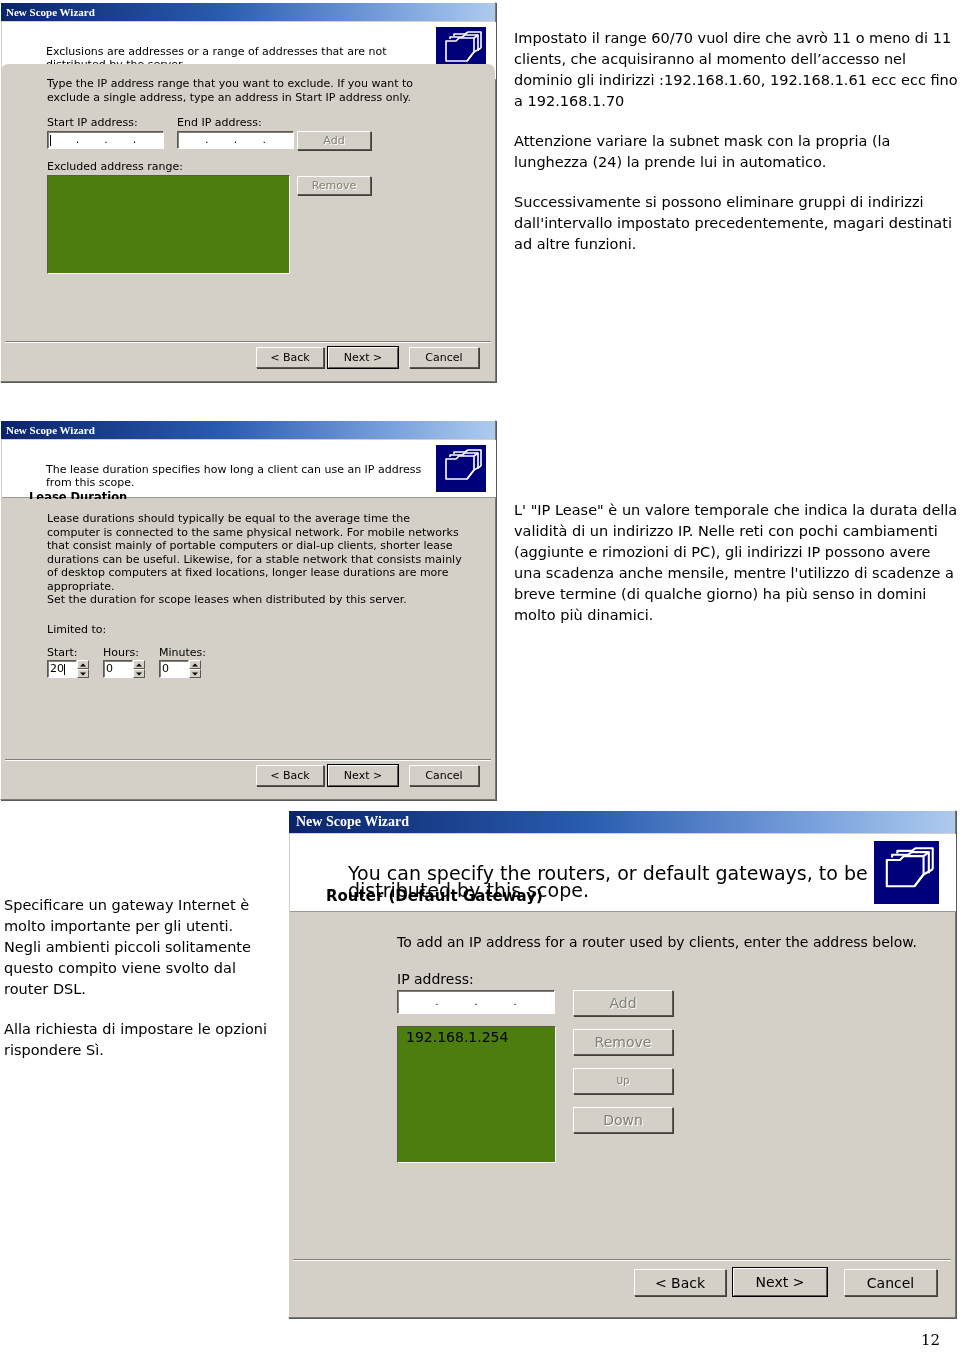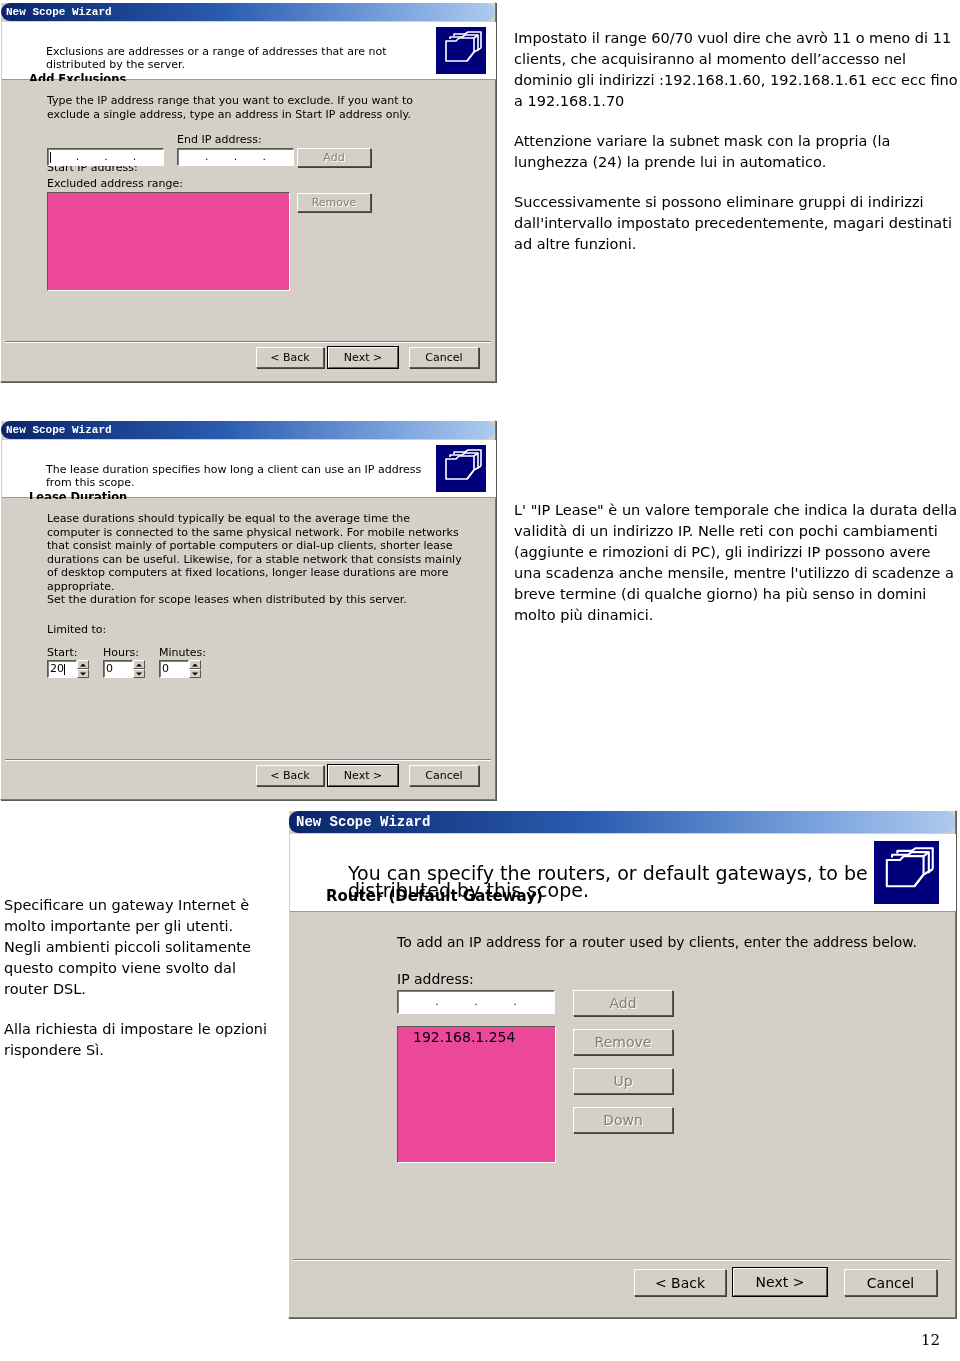--- a/index.html
+++ b/index.html
@@ -16,28 +16,27 @@
     border-left:1px solid #ffffff;
     border-right:1px solid #7b7b72;
     border-bottom:1px solid #7b7b72;
     box-shadow:1px 1px 0 #5a5a52;
     box-sizing:border-box;
   }
   .titlebar{
     height:18px;
     background:linear-gradient(to right,#0a246a 0%,#2a5cb0 45%,#7ba3dd 80%,#aecbee 100%);
     color:#ffffff;
-    font-family:Liberation Mono, monospace;
+    font-family:Liberation Serif, serif;
     font-size:11px;font-weight:bold;
     line-height:18px;
     padding-left:5px;
     letter-spacing:0px;
     white-space:nowrap;
     overflow:hidden;
-    border-radius:9px;
   }
   .header{
     background:#ffffff;
     border-bottom:1px solid #9a9a92;
     position:relative;
     box-sizing:border-box;
   }
   .hdr-title{
     position:absolute;
     font-family:"DejaVu Sans", sans-serif;
@@ -149,29 +148,29 @@
     position:absolute;left:50%;top:50%;
     transform:translate(-50%,-50%);
     width:0;height:0;
     border-left:3px solid transparent;
     border-right:3px solid transparent;
   }
   .spin .half.up .arr{border-bottom:3px solid #000;}
   .spin .half.down .arr{border-top:3px solid #000;}
   .listbox{
     position:absolute;
-    background:#ec4899;
+    background:#4d7c0f;
     border-top:1px solid #5a5a52;
     border-left:1px solid #5a5a52;
     border-right:1px solid #ffffff;
     border-bottom:1px solid #ffffff;
     box-sizing:border-box;
     font-family:"DejaVu Sans", sans-serif;
     font-size:12px;color:#000;
-    padding:2px 15px;
+    padding:2px 8px;
   }
   
   .prose{
     position:absolute;
     font-family:"DejaVu Sans", sans-serif;
     font-size:14.5px;
     color:#000;
     line-height:21px;
   }
   .prose p{margin:0 0 19px 0;}
@@ -199,24 +198,24 @@
           <path d="M9 13 L9 33 L30 33 L37 24 L37 10 L22 10 L19 13 Z"></path>
           <path d="M13 11 L13 9 L25 9 L28 7 L41 7 L41 23"></path>
           <path d="M17 8 L17 6 L28 6 L31 4 L44 4 L44 20"></path>
           <path d="M30 33 L37 24 L44 20"></path>
           <path d="M37 10 L41 7"></path>
         </g>
       </svg>
     </div>
   </div>
 
-  <div class="body" style="top:78px;height:260px;border-radius:7px;">
+  <div class="body" style="top:61px;height:260px;border-radius:7px;">
     <div class="txt" style="left:46px;top:13px;width:410px;">Type the IP address range that you want to exclude. If you want to exclude a single address, type an address in Start IP address only.</div>
 
-    <div class="lbl" style="left:46px;top:52px;margin-top:28px;">Start IP address:</div>
+    <div class="lbl" style="left:46px;top:52px;">Start IP address:</div>
     <div class="lbl" style="left:176px;top:52px;">End IP address:</div>
 
     <div class="field ipfield" style="left:46px;top:67px;width:117px;height:18px;">
       <span class="caret"></span>
       <span class="ipseg"></span>
       <span class="ipdot">.</span>
       <span class="ipseg"></span>
       <span class="ipdot">.</span>
       <span class="ipseg"></span>
       <span class="ipdot">.</span>
@@ -374,21 +373,21 @@
       <span class="ipdot">.</span>
       <span class="ipseg"></span>
     </div>
 
     <div class="listbox" style="left:60px;top:113px;width:159px;height:137px;font-size:14px;">
       <div>192.168.1.254</div>
     </div>
 
     <div class="btn disabled" style="left:236px;top:77px;width:100px;height:26px;font-size:14px;">Add</div>
     <div class="btn disabled" style="left:236px;top:116px;width:100px;height:26px;font-size:14px;">Remove</div>
-    <div class="btn disabled" style="left:236px;top:155px;width:100px;height:26px;font-size:14px;">Up</div>
+    <div class="btn disabled" style="left:236px;top:155px;width:100px;height:26px;font-size:11px;font-family:Liberation Mono, monospace;">Up</div>
     <div class="btn disabled" style="left:236px;top:194px;width:100px;height:26px;font-size:14px;">Down</div>
   </div>
 
   <div class="btnline" style="top:448px;"></div>
 
   <div class="btn" style="left:345px;top:458px;width:92px;height:27px;font-size:14px;">&lt; Back</div>
   <div class="btn default" style="left:443px;top:456px;width:96px;height:30px;font-size:14px;">
     <span class="inner">Next &gt;</span>
   </div>
   <div class="btn" style="left:555px;top:458px;width:93px;height:27px;font-size:14px;">Cancel</div>

